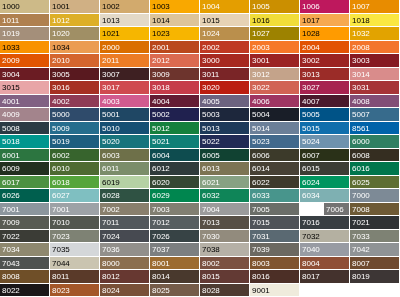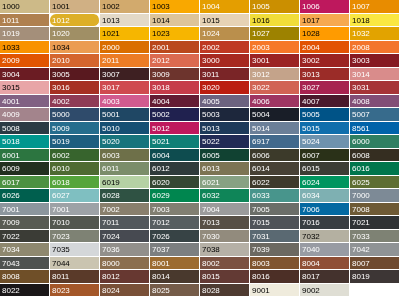--- a/index.html
+++ b/index.html
@@ -61,21 +61,21 @@
     </div>
     <div class="swatch t-light" style="background-color: #be185d;">
       <span class="swatch-label">1006</span>
     </div>
     <div class="swatch t-light" style="background-color: rgb(232, 140, 0);">
       <span class="swatch-label">1007</span>
     </div>
     <div class="swatch t-light" style="background-color: rgb(175, 128, 79);">
       <span class="swatch-label">1011</span>
     </div>
-    <div class="swatch t-light" style="background-color: rgb(221, 175, 40); border-radius: 6px;">
+    <div class="swatch t-light" style="background-color: rgb(221, 175, 40);">
       <span class="swatch-label">1012</span>
     </div>
     <div class="swatch t-dark" style="background-color: rgb(227, 217, 199);">
       <span class="swatch-label">1013</span>
     </div>
     <div class="swatch t-dark" style="background-color: rgb(221, 196, 154);">
       <span class="swatch-label">1014</span>
     </div>
     <div class="swatch t-dark" style="background-color: rgb(230, 210, 181);">
       <span class="swatch-label">1015</span>
@@ -259,21 +259,21 @@
     </div>
     <div class="swatch t-light" style="background-color: rgb(43, 58, 68);">
       <span class="swatch-label">5008</span>
     </div>
     <div class="swatch t-light" style="background-color: rgb(37, 109, 141);">
       <span class="swatch-label">5009</span>
     </div>
     <div class="swatch t-light" style="background-color: rgb(21, 79, 115);">
       <span class="swatch-label">5010</span>
     </div>
-    <div class="swatch t-light" style="background-color: #be185d; padding-left: 12px;">
+    <div class="swatch t-light" style="background-color: #15803d; padding-left: 12px;">
       <span class="swatch-label">5012</span>
     </div>
     <div class="swatch t-light" style="background-color: rgb(30, 58, 90);">
       <span class="swatch-label">5013</span>
     </div>
     <div class="swatch t-light" style="background-color: rgb(107, 127, 152);">
       <span class="swatch-label">5014</span>
     </div>
     <div class="swatch t-light" style="background-color: rgb(15, 110, 172);">
       <span class="swatch-label">5015</span>
@@ -290,21 +290,21 @@
     <div class="swatch t-light" style="background-color: rgb(23, 116, 124);">
       <span class="swatch-label">5020</span>
     </div>
     <div class="swatch t-light" style="background-color: rgb(15, 127, 118);">
       <span class="swatch-label">5021</span>
     </div>
     <div class="swatch t-light" style="background-color: rgb(34, 43, 85);">
       <span class="swatch-label">5022</span>
     </div>
     <div class="swatch t-light" style="background-color: rgb(66, 105, 140);">
-      <span class="swatch-label">6917</span>
+      <span class="swatch-label">5023</span>
     </div>
     <div class="swatch t-light" style="background-color: rgb(110, 146, 173);">
       <span class="swatch-label">5024</span>
     </div>
     <div class="swatch t-light" style="background-color: rgb(47, 127, 97);">
       <span class="swatch-label">6000</span>
     </div>
     <div class="swatch t-light" style="background-color: rgb(44, 117, 64);">
       <span class="swatch-label">6001</span>
     </div>
@@ -412,21 +412,21 @@
     </div>
     <div class="swatch t-light" style="background-color: rgb(129, 127, 114);">
       <span class="swatch-label">7003</span>
     </div>
     <div class="swatch t-light" style="background-color: rgb(155, 155, 155);">
       <span class="swatch-label">7004</span>
     </div>
     <div class="swatch t-light" style="background-color: rgb(107, 110, 105);">
       <span class="swatch-label">7005</span>
     </div>
-    <div class="swatch t-light" style="background-color: #0369a1;">
+    <div class="swatch t-light" style="background-color: #737373; margin-left: 24px;">
       <span class="swatch-label">7006</span>
     </div>
     <div class="swatch t-light" style="background-color: rgb(110, 90, 53);">
       <span class="swatch-label">7008</span>
     </div>
     <div class="swatch t-light" style="background-color: rgb(88, 91, 83);">
       <span class="swatch-label">7009</span>
     </div>
     <div class="swatch t-light" style="background-color: rgb(83, 87, 79);">
       <span class="swatch-label">7010</span>
@@ -555,17 +555,14 @@
       <span class="swatch-label">8024</span>
     </div>
     <div class="swatch t-light" style="background-color: rgb(117, 92, 73);">
       <span class="swatch-label">8025</span>
     </div>
     <div class="swatch t-light" style="background-color: rgb(78, 59, 49);">
       <span class="swatch-label">8028</span>
     </div>
     <div class="swatch t-dark" style="background-color: rgb(239, 235, 220);">
       <span class="swatch-label">9001</span>
-    </div>
-    <div class="swatch t-dark" style="background-color: rgb(223, 222, 212);">
-      <span class="swatch-label">9002</span>
     </div>
   </div>
 
 </body></html>

